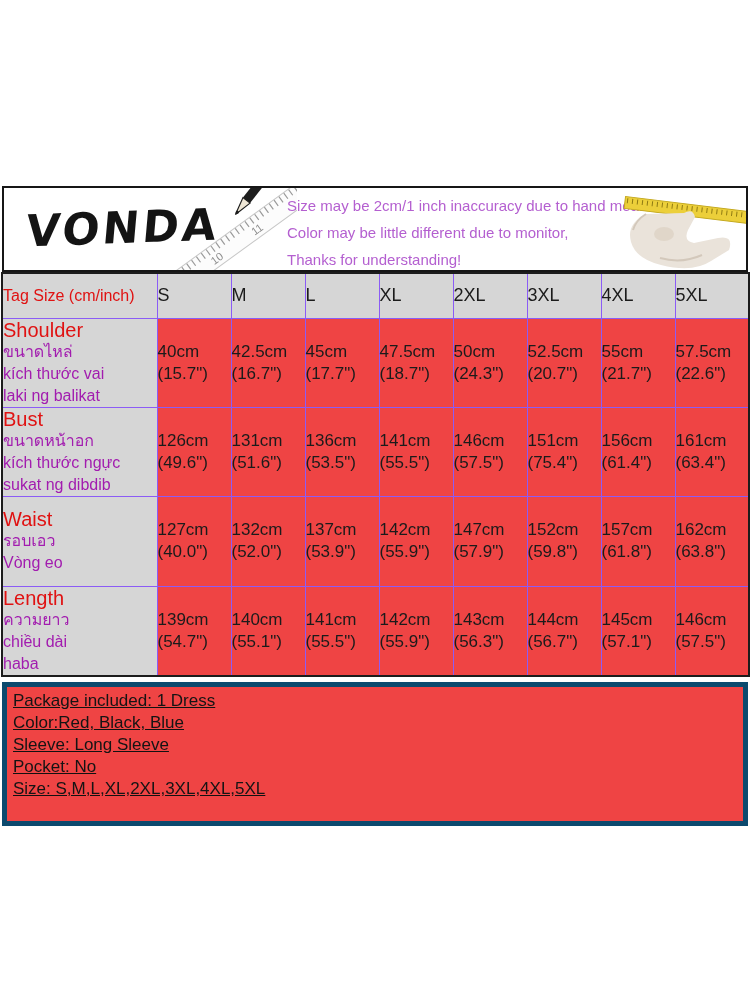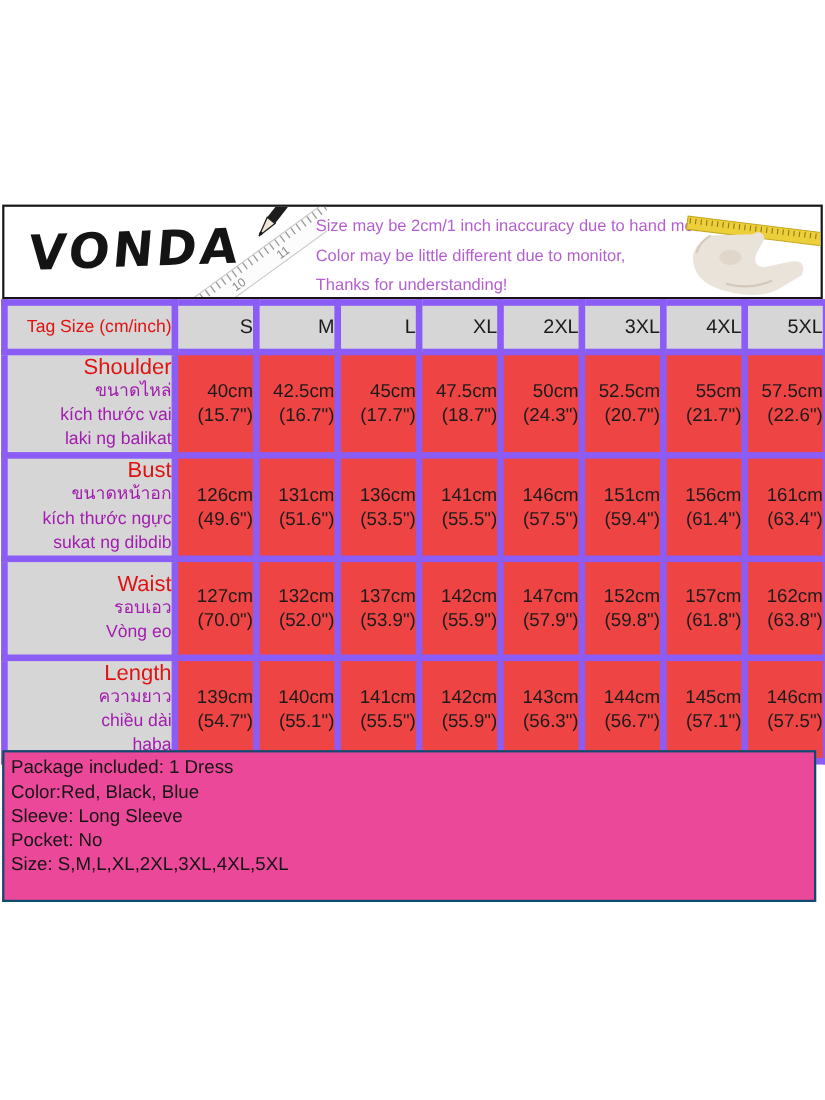--- a/index.html
+++ b/index.html
@@ -15,36 +15,36 @@
   .notes{position:absolute;left:283px;top:4px;}
   .note{color:#b45fd0;font-size:15px;line-height:27px;white-space:nowrap;}
   .deco-left{position:absolute;left:128px;top:0;}
   .deco-right{position:absolute;right:0;top:0;}
 
   
   .size-table{position:absolute;left:1px;top:272px;width:748px;
               border-collapse:collapse;table-layout:fixed;}
   .size-table col.c0{width:155px;}
   .size-table col.cs{width:74px;}
-  .size-table th,.size-table td{border:6px solid #8b5cf6;text-align:right;
+  .size-table th,.size-table td{border:1px solid #8b5cf6;text-align:left;
               vertical-align:middle;padding:0;}
   .size-table{border:2px solid #1c1c1c;}
   .size-table th{background:#d6d6d6;font-weight:normal;font-size:18px;color:#1b1b1b;}
   .size-table th.tagsize{font-size:16px;color:#e01212;}
   .size-table tr.head{height:45px;}
   .label-cell{background:#d6d6d6;}
   .label-en{color:#e01212;font-size:20px;line-height:22px;}
   .label-tr{color:#a21caf;font-size:16px;line-height:22px;white-space:pre-line;}
   td.val{background:#ef4444;font-size:17px;line-height:22px;white-space:pre-line;color:#1b1b1b;}
   tr.r-shoulder{height:88px;} tr.r-bust{height:88px;}
   tr.r-waist{height:90px;} tr.r-length{height:70px;}
 
   
   .details{position:absolute;left:2px;top:682px;width:730px;height:128px;
-           border:2px solid #0c4a6e;background:#ec4899;padding:3px 0 3px 6px;}
+           border:5px solid #0c4a6e;background:#ef4444;padding:3px 0 3px 6px;text-decoration:underline;}
   .detail-line{font-size:17px;line-height:22px;color:#141414;}
 </style>
 </head>
 <body>
 
 <div class="page">
 
   <div class="banner">
     <svg class="deco-left" width="165" height="82" viewBox="0 0 165 82">
       <g transform="rotate(-36 82 70)">
@@ -141,35 +141,35 @@
 (49.6")</td>
       <td class="val">131cm
 (51.6")</td>
       <td class="val">136cm
 (53.5")</td>
       <td class="val">141cm
 (55.5")</td>
       <td class="val">146cm
 (57.5")</td>
       <td class="val">151cm
-(59.4")</td>
+(75.4")</td>
       <td class="val">156cm
 (61.4")</td>
       <td class="val">161cm
 (63.4")</td>
     </tr>
 
     <tr class="r-waist">
       <td class="label-cell">
         <div class="label-en">Waist</div>
         <div class="label-tr">รอบเอว
 Vòng eo</div>
       </td>
       <td class="val">127cm
-(70.0")</td>
+(40.0")</td>
       <td class="val">132cm
 (52.0")</td>
       <td class="val">137cm
 (53.9")</td>
       <td class="val">142cm
 (55.9")</td>
       <td class="val">147cm
 (57.9")</td>
       <td class="val">152cm
 (59.8")</td>

